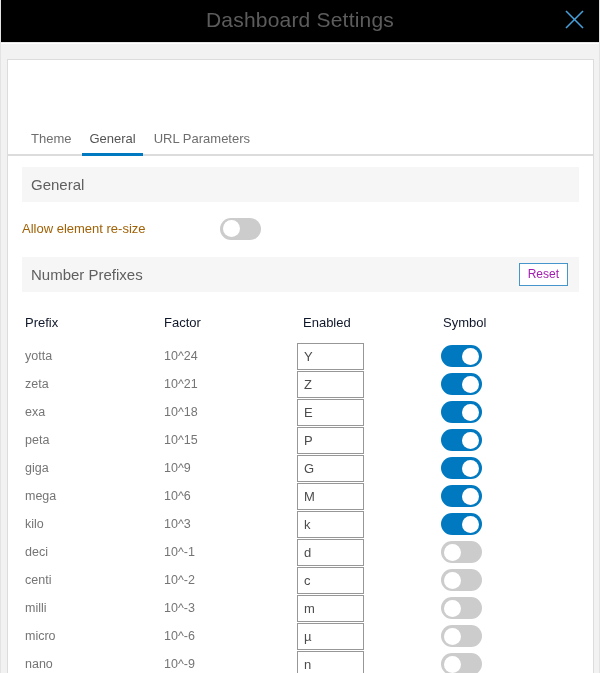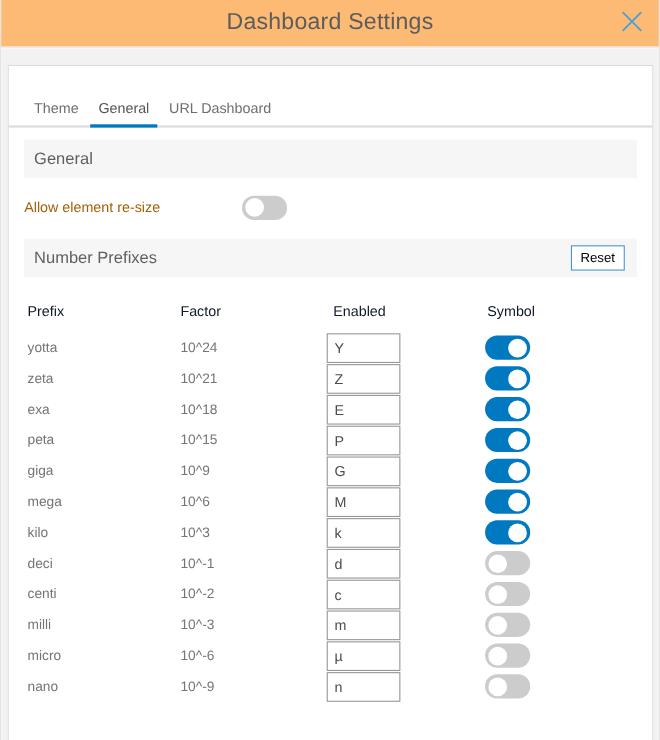--- a/index.html
+++ b/index.html
@@ -8,21 +8,21 @@
     font-family: "Liberation Sans", "DejaVu Sans", sans-serif;
     width: 600px; height: 673px; overflow: hidden;
   }
   .dialog {
     position: relative; width: 600px; height: 673px;
     background: #ffffff; overflow: hidden;
     border-left: 1px solid #e3e3e3; border-right: 1px solid #e3e3e3;
   }
   
   .dialog-header {
-    position: relative; height: 43px; background: #fdba74;
+    position: relative; height: 43px; background: #000000;
     border-bottom: 1px solid #e6e6e6;
     display: flex; align-items: center; justify-content: center;
   }
   .dialog-title {
     font-size: 21px; font-weight: 400; color: #5c5c5c; letter-spacing: 0.2px;
     margin-top: -2px;
   }
   .close-btn {
     position: absolute; top: 7px; right: 13px; width: 24px; height: 24px;
     display: flex; align-items: center; justify-content: center;
@@ -38,34 +38,34 @@
     background: #ffffff; border: 1px solid #dcdcdc;
   }
   
   .tabs-row {
     display: flex; margin-top: 25px; padding-left: 16px;
     border-bottom: 2px solid #dcdcdc;
   }
   .tab {
     font-size: 13px; color: #6e6e6e; padding: 6px 7px 7px 7px;
     margin-right: 4px; border-bottom: 3px solid transparent;
-    margin-bottom: -2px; cursor: pointer; white-space: nowrap;
+    margin-bottom: -2px; cursor: pointer; white-space: nowrap; margin-top: 40px;
   }
   .tab.active { color: #545454; border-bottom-color: #0079c1; }
   
   .panel-inner { padding: 0 14px; }
   .section-box {
     background: #f6f6f6; height: 35px; display: flex; align-items: center;
     padding: 0 11px 0 9px;
   }
   .section-box.general { margin-top: 11px; }
   .section-box.prefixes { margin-top: 17px; }
   .section-heading { font-size: 15px; color: #5f5f5f; flex: 1 1 auto; }
   .reset-btn {
-    background: #ffffff; border: 1px solid #4696cc; color: #000000;
+    background: #ffffff; border: 1px solid #4696cc; color: #a21caf;
     font-size: 12px; font-family: inherit; height: 23px; padding: 0 8px;
     cursor: pointer; line-height: 21px;
   }
   
   .resize-row {
     display: flex; align-items: center; margin-top: 15px; height: 23px;
   }
   .resize-label { font-size: 13px; color: #a16207; width: 198px; }
   
   .toggle {
@@ -114,21 +114,21 @@
       </span>
     </button>
   </div>
 
   <div class="dialog-body">
     <div class="panel">
 
       <div class="tabs-row">
         <div class="tab">Theme</div>
         <div class="tab active">General</div>
-        <div class="tab">URL Dashboard</div>
+        <div class="tab">URL Parameters</div>
       </div>
 
       <div class="panel-inner">
 
         <div class="section-box general">
           <div class="section-heading">General</div>
         </div>
 
         <div class="resize-row">
           <div class="resize-label">Allow element re-size</div>

